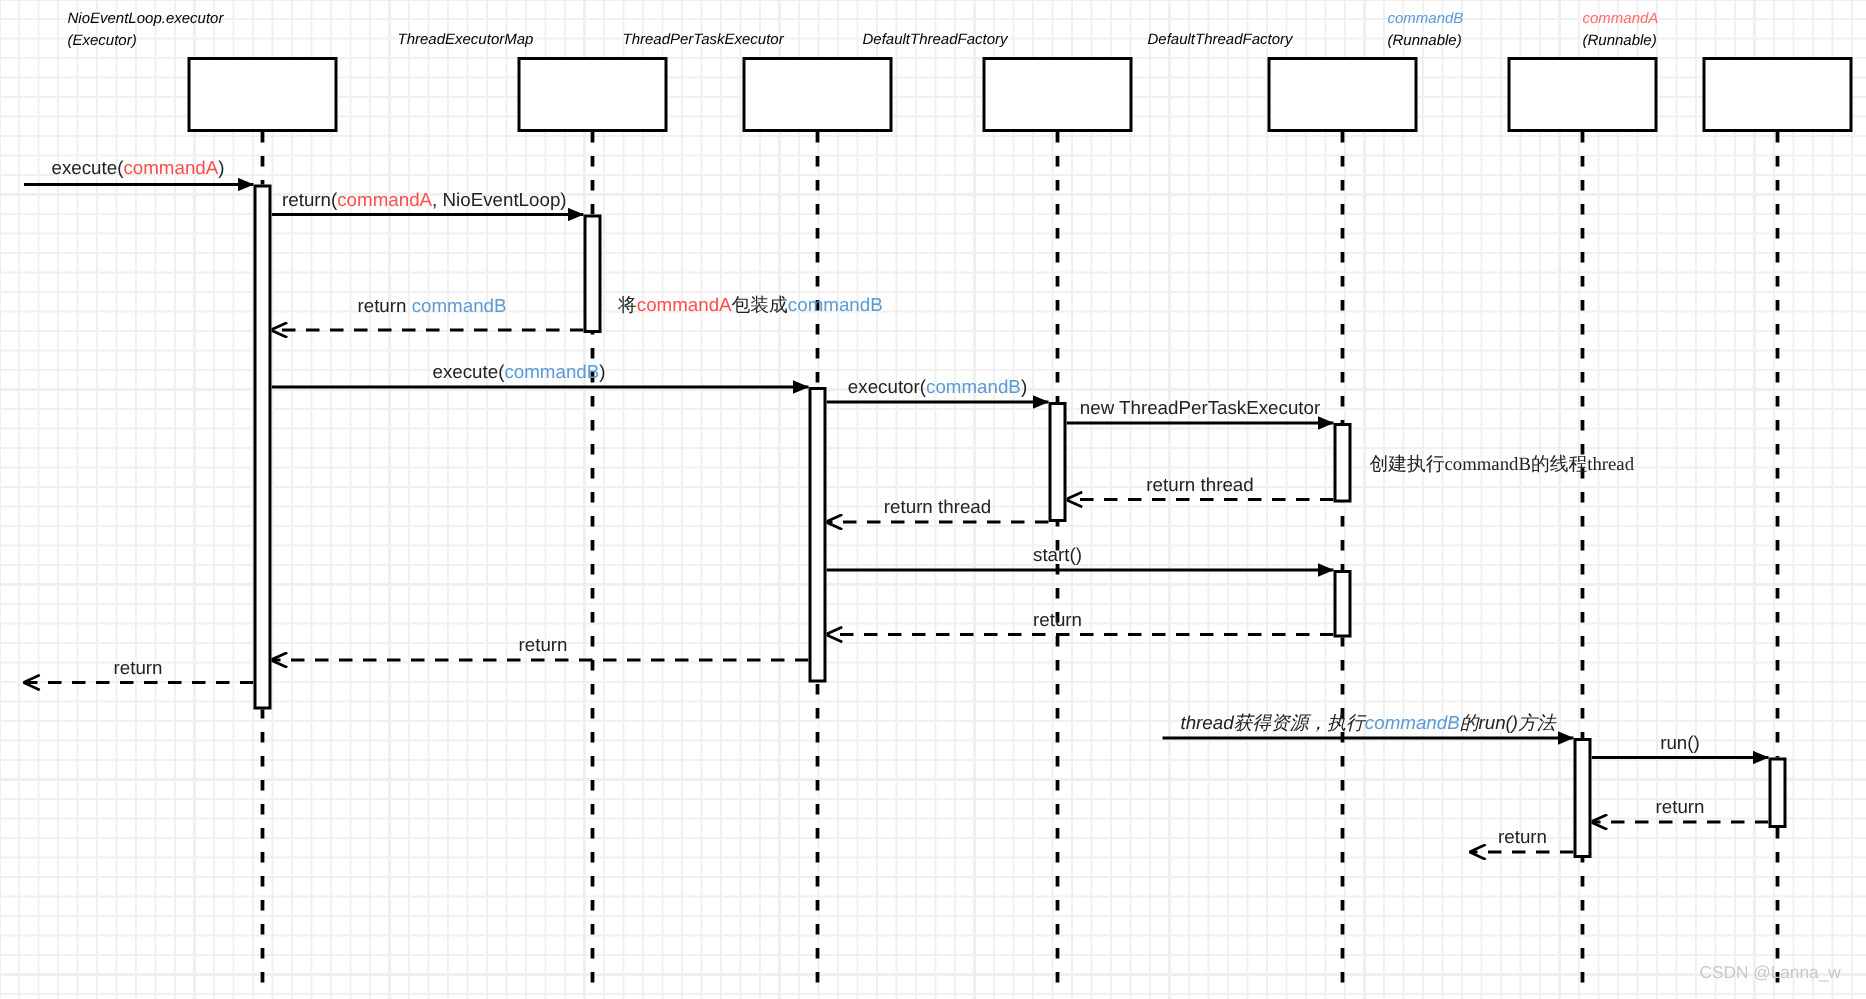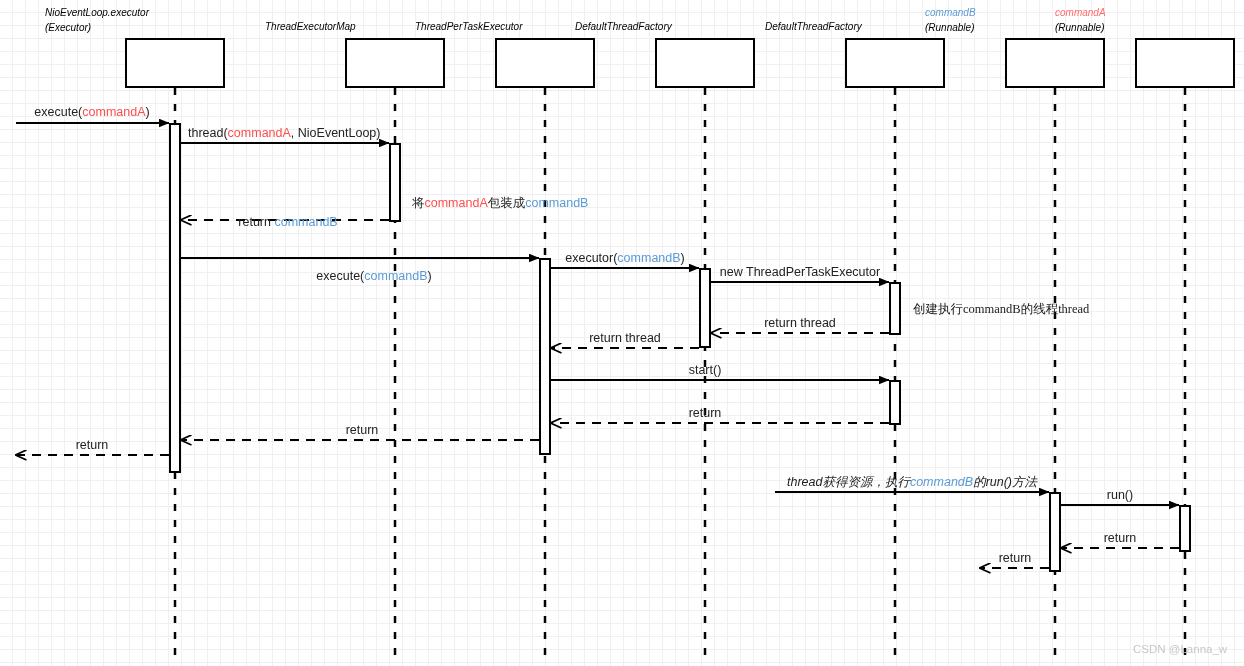--- a/index.html
+++ b/index.html
@@ -147,23 +147,23 @@
       <div class="activation" style="left: 389px; top: 143px; width: 12px; height: 79px;"></div>
       <div class="activation" style="left: 539px; top: 258px; width: 12px; height: 197px;"></div>
       <div class="activation" style="left: 699px; top: 268px; width: 12px; height: 80px;"></div>
       <div class="activation" style="left: 889px; top: 282px; width: 12px; height: 53px;"></div>
       <div class="activation" style="left: 889px; top: 380px; width: 12px; height: 45px;"></div>
       <div class="activation" style="left: 1049px; top: 492px; width: 12px; height: 80px;"></div>
       <div class="activation" style="left: 1179px; top: 505px; width: 12px; height: 47px;"></div>
     </div>
   <div id="labels-layer">
       <div class="msg-label center" style="left: 92px; top: 105px;"><span>execute(</span><span class="tok-red">commandA</span><span>)</span></div>
-      <div class="msg-label" style="left: 188px; top: 126px;"><span>thread(</span><span class="tok-red">commandA</span><span>, NioEventLoop)</span></div>
-      <div class="msg-label center" style="left: 288px; top: 215px;"><span>return </span><span class="tok-blue">commandB</span></div>
-      <div class="msg-label center" style="left: 374px; top: 241px; margin-top: 28px;"><span>execute(</span><span class="tok-blue">commandB</span><span>)</span></div>
+      <div class="msg-label" style="left: 188px; top: 126px;"><span>return(</span><span class="tok-red">commandA</span><span>, NioEventLoop)</span></div>
+      <div class="msg-label center" style="left: 288px; top: 197px;"><span>return </span><span class="tok-blue">commandB</span></div>
+      <div class="msg-label center" style="left: 346px; top: 241px;"><span>execute(</span><span class="tok-blue">commandB</span><span>)</span></div>
       <div class="msg-label center" style="left: 625px; top: 251px;"><span>executor(</span><span class="tok-blue">commandB</span><span>)</span></div>
       <div class="msg-label center" style="left: 800px; top: 265px;"><span>new ThreadPerTaskExecutor</span></div>
       <div class="msg-label center" style="left: 800px; top: 316px;"><span>return thread</span></div>
       <div class="msg-label center" style="left: 625px; top: 331px;"><span>return thread</span></div>
       <div class="msg-label center" style="left: 705px; top: 363px;"><span>start()</span></div>
       <div class="msg-label center" style="left: 705px; top: 406px;"><span>return</span></div>
       <div class="msg-label center" style="left: 362px; top: 423px;"><span>return</span></div>
       <div class="msg-label center" style="left: 92px; top: 438px;"><span>return</span></div>
       <div class="msg-label center" style="left: 912px; top: 475px; font-style: italic;"><span>thread获得资源，执行</span><span class="tok-blue">commandB</span><span>的run()方法</span></div>
       <div class="msg-label center" style="left: 1120px; top: 488px;"><span>run()</span></div>

